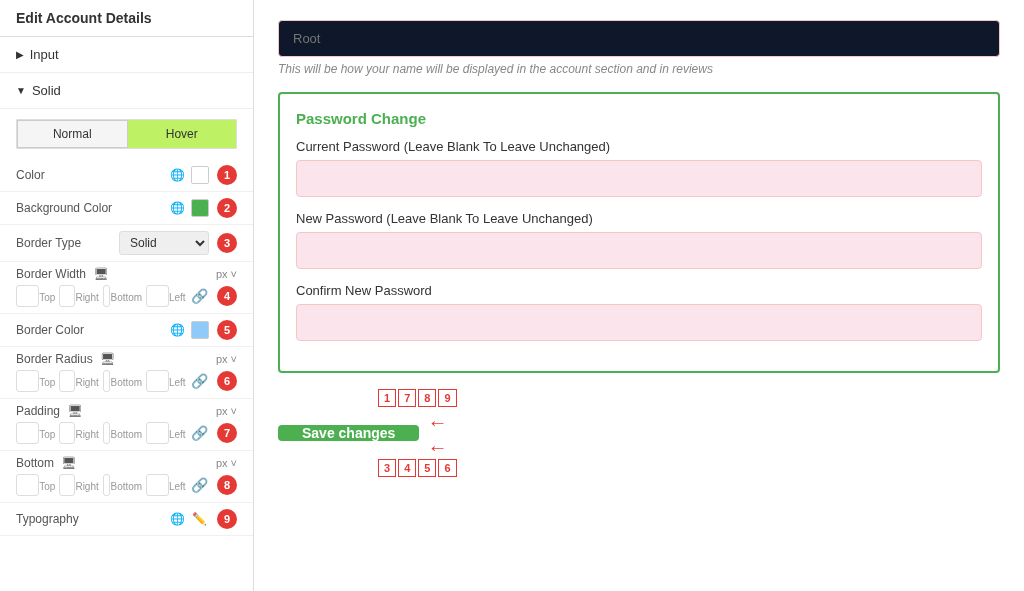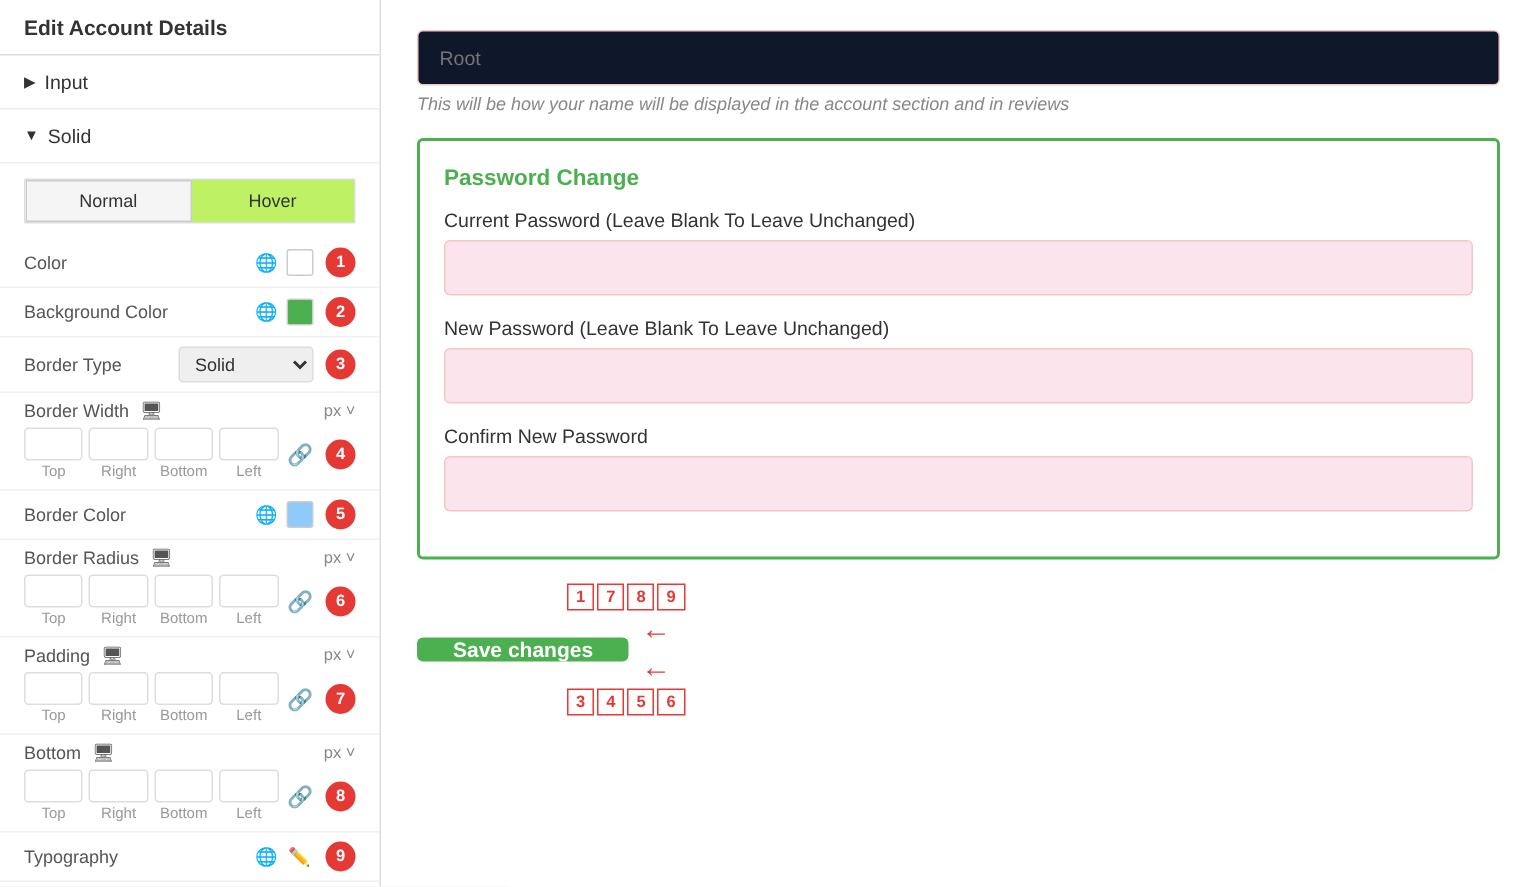--- a/index.html
+++ b/index.html
@@ -146,21 +146,21 @@
     .four-values-row {
       display: flex;
       align-items: center;
       padding: 2px 16px 6px;
       gap: 4px;
       border-bottom: 1px solid #f0f0f0;
     }
 
     .val-box {
       display: flex;
-      flex-direction: column;
+      flex-direction: row;
       align-items: center;
       flex: 1;
     }
 
     .val-box input {
       width: 100%;
       border: 1px solid #ddd;
       border-radius: 3px;
       text-align: center;
       padding: 3px 0;

